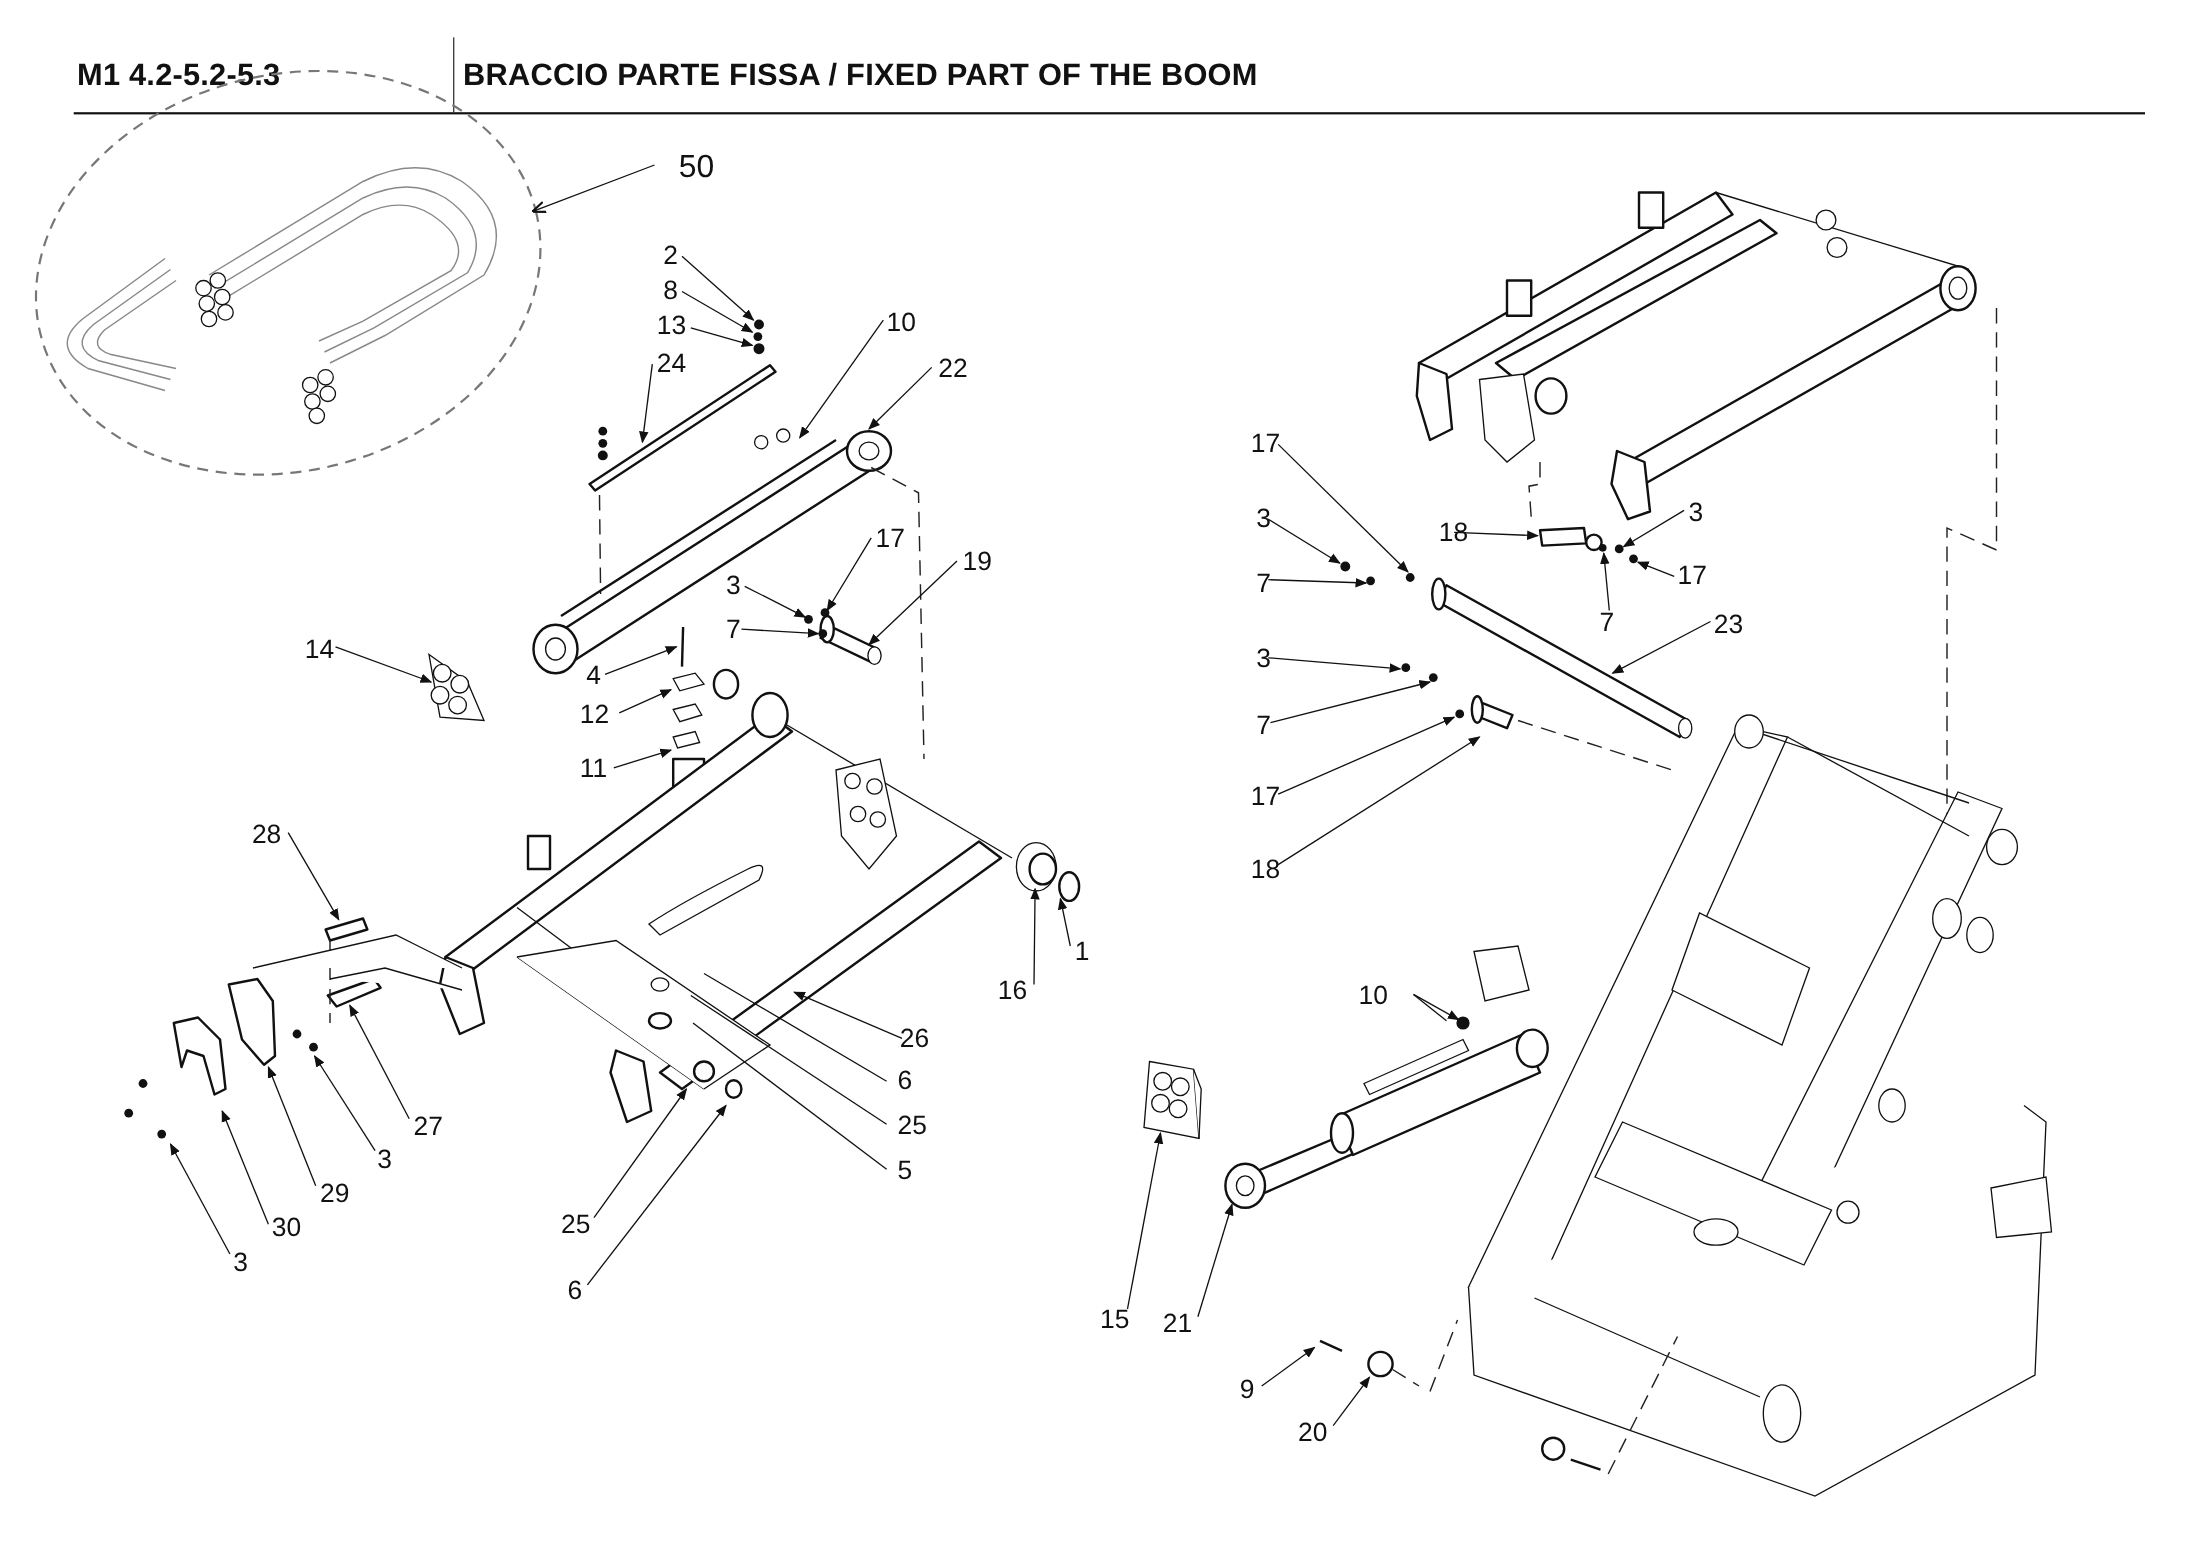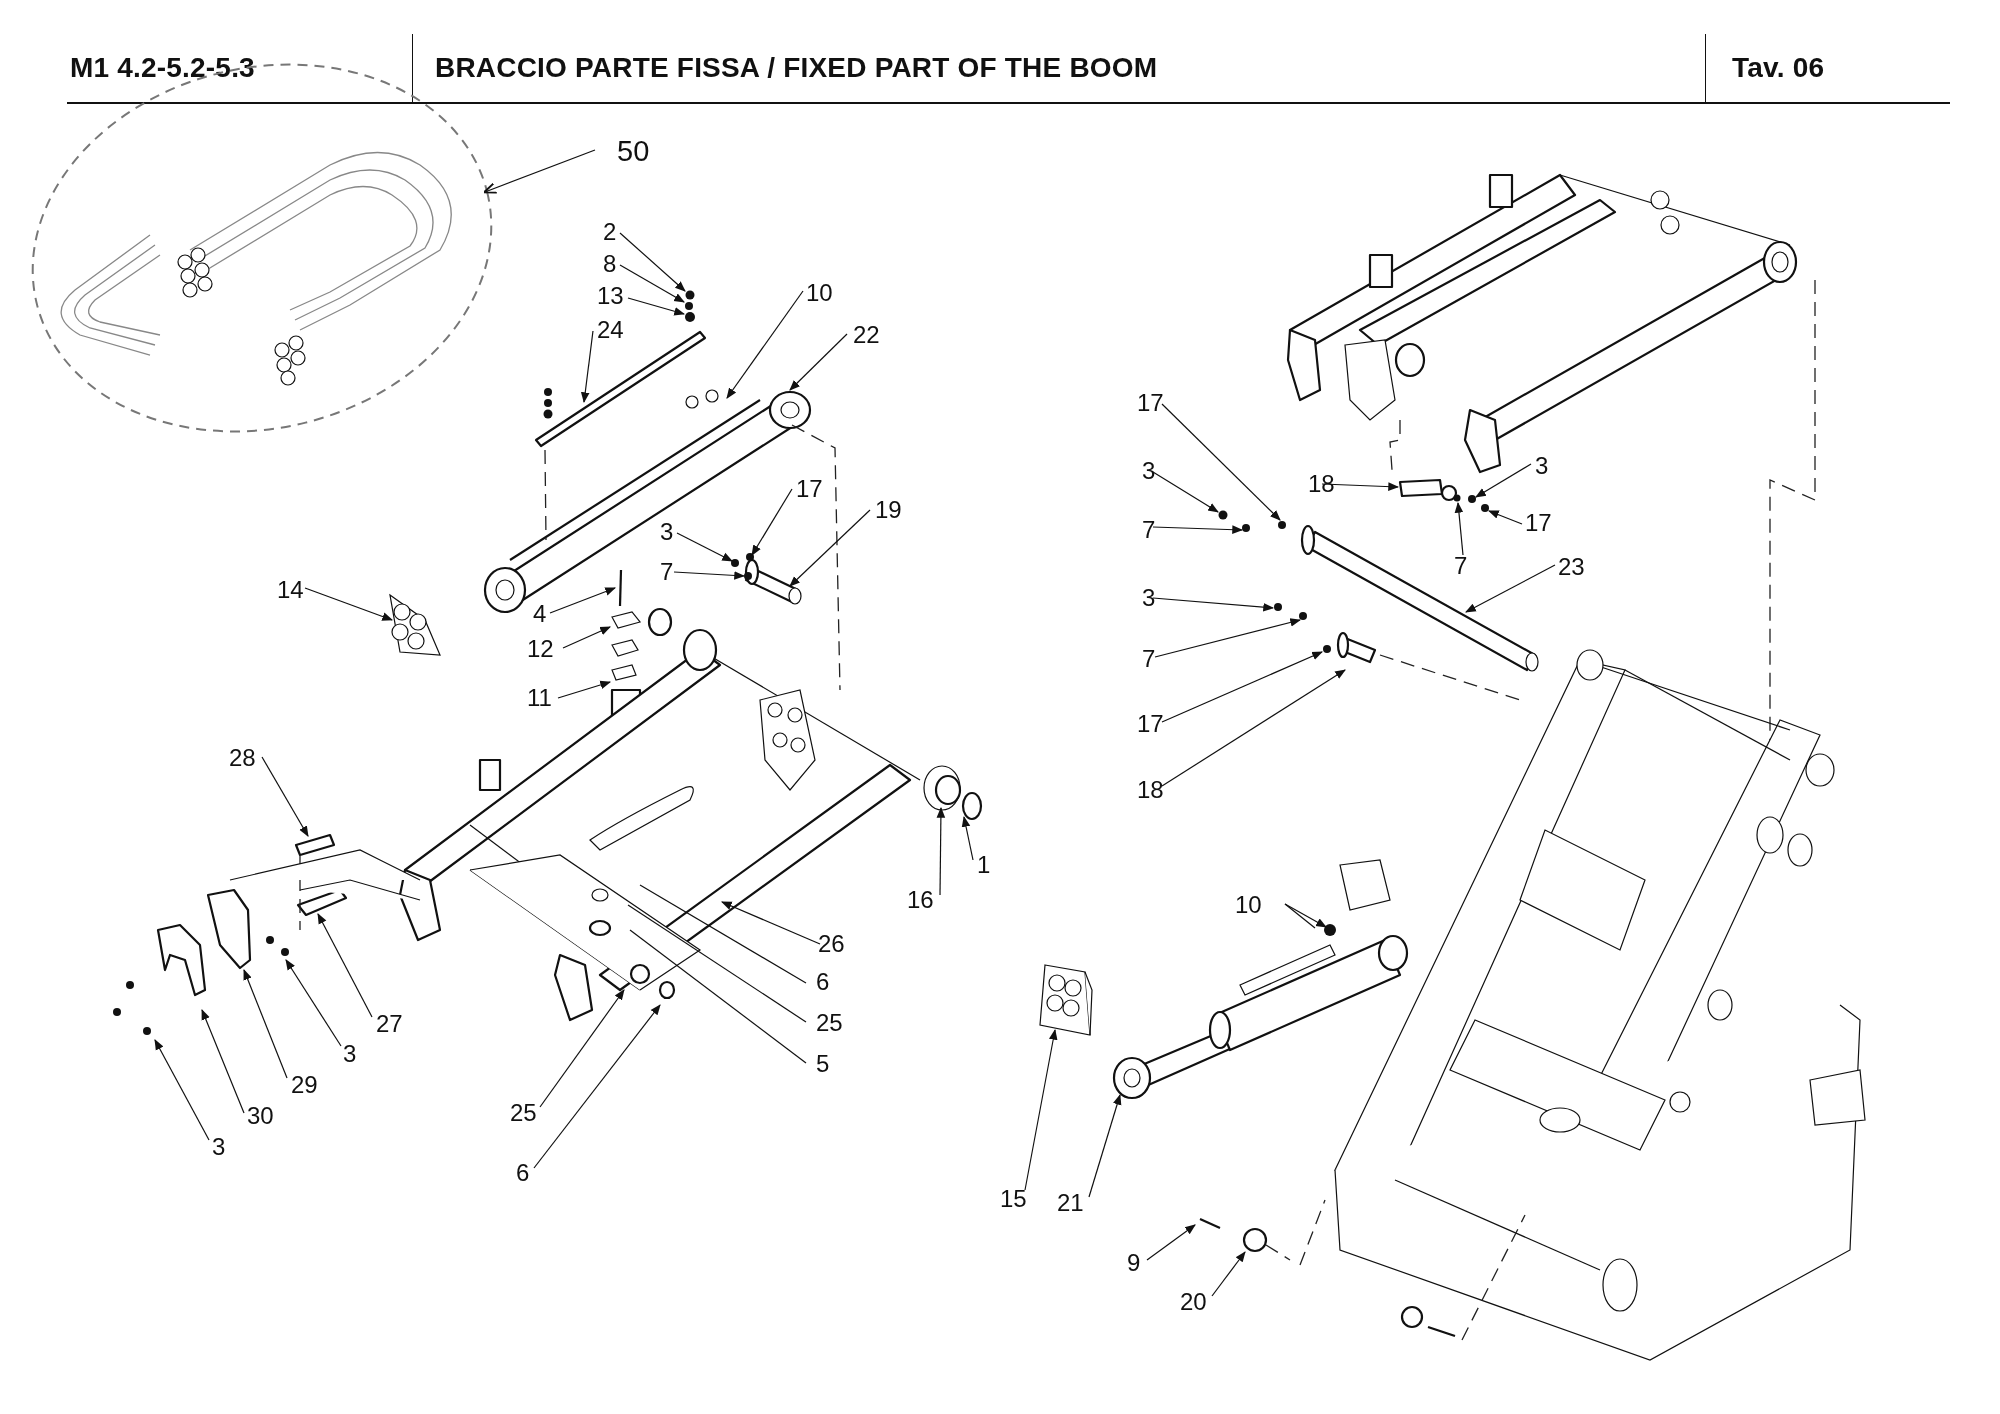--- a/index.html
+++ b/index.html
@@ -2,40 +2,39 @@
 <html><head>
 <meta charset="utf-8">
 <style>
   html, body { margin: 0; padding: 0; background: #ffffff; }
   body { width: 2000px; height: 1414px; position: relative; overflow: hidden;
          font-family: "Liberation Sans", sans-serif; color: #111; }
   .header { position: absolute; left: 67px; top: 34px; width: 1883px; height: 68px; border-bottom: 2px solid #111; }
   .hcell { position: absolute; top: 0; height: 68px; display: flex; align-items: center;
            font-weight: bold; font-size: 28px; letter-spacing: 0.2px; }
   .h-model { left: 3px; width: 330px; }
-  .h-title { left: 345px; width: 1350px; border-left: 1.5px solid #111; padding-left: 22px; }
+  .h-title { left: 345px; width: 1350px; border-left: 1.5px solid #111; padding-left: 8px; }
   .h-tav { left: 1638px; width: 240px; border-left: 1.5px solid #111; padding-left: 26px; }
   svg.drawing { position: absolute; left: 0; top: 0; width: 2000px; height: 1414px; }
   .callout { font-family: "Liberation Sans", sans-serif; font-size: 24px; fill: #111; }
   .callout-big { font-size: 29px; }
   .ln { stroke: #111; stroke-width: 1.2; fill: none; }
   .part { stroke: #111; stroke-width: 2.2; fill: #fff; stroke-linejoin: round; }
   .part-thin { stroke: #111; stroke-width: 1.2; fill: #fff; }
   .part-light { stroke: #888; stroke-width: 1.3; fill: #fff; }
   .dash { stroke: #222; stroke-width: 1.3; fill: none; stroke-dasharray: 14 8; }
   .dash-grey { stroke: #777; stroke-width: 2; fill: none; stroke-dasharray: 10 7; }
   .blk { fill: #111; }
 </style>
 </head>
 <body>
 
 <div class="header">
   <div class="hcell h-model">M1 4.2-5.2-5.3</div>
   <div class="hcell h-title">BRACCIO PARTE FISSA / FIXED PART OF THE BOOM</div>
-  <div class="hcell h-tav">Tav.  06</div>
 </div>
 
 <svg class="drawing" viewBox="0 0 2000 1414">
   <defs>
     <marker id="arr" viewBox="0 0 10 10" refX="9" refY="5" markerWidth="9" markerHeight="9" orient="auto-start-reverse">
       <path d="M0,1 L10,5 L0,9 z" fill="#111"></path>
     </marker>
     <marker id="arr-open" viewBox="0 0 10 10" refX="9" refY="5" markerWidth="10" markerHeight="10" orient="auto-start-reverse">
       <path d="M0,1 L10,5 L0,9" fill="none" stroke="#111" stroke-width="1.6"></path>
     </marker>

